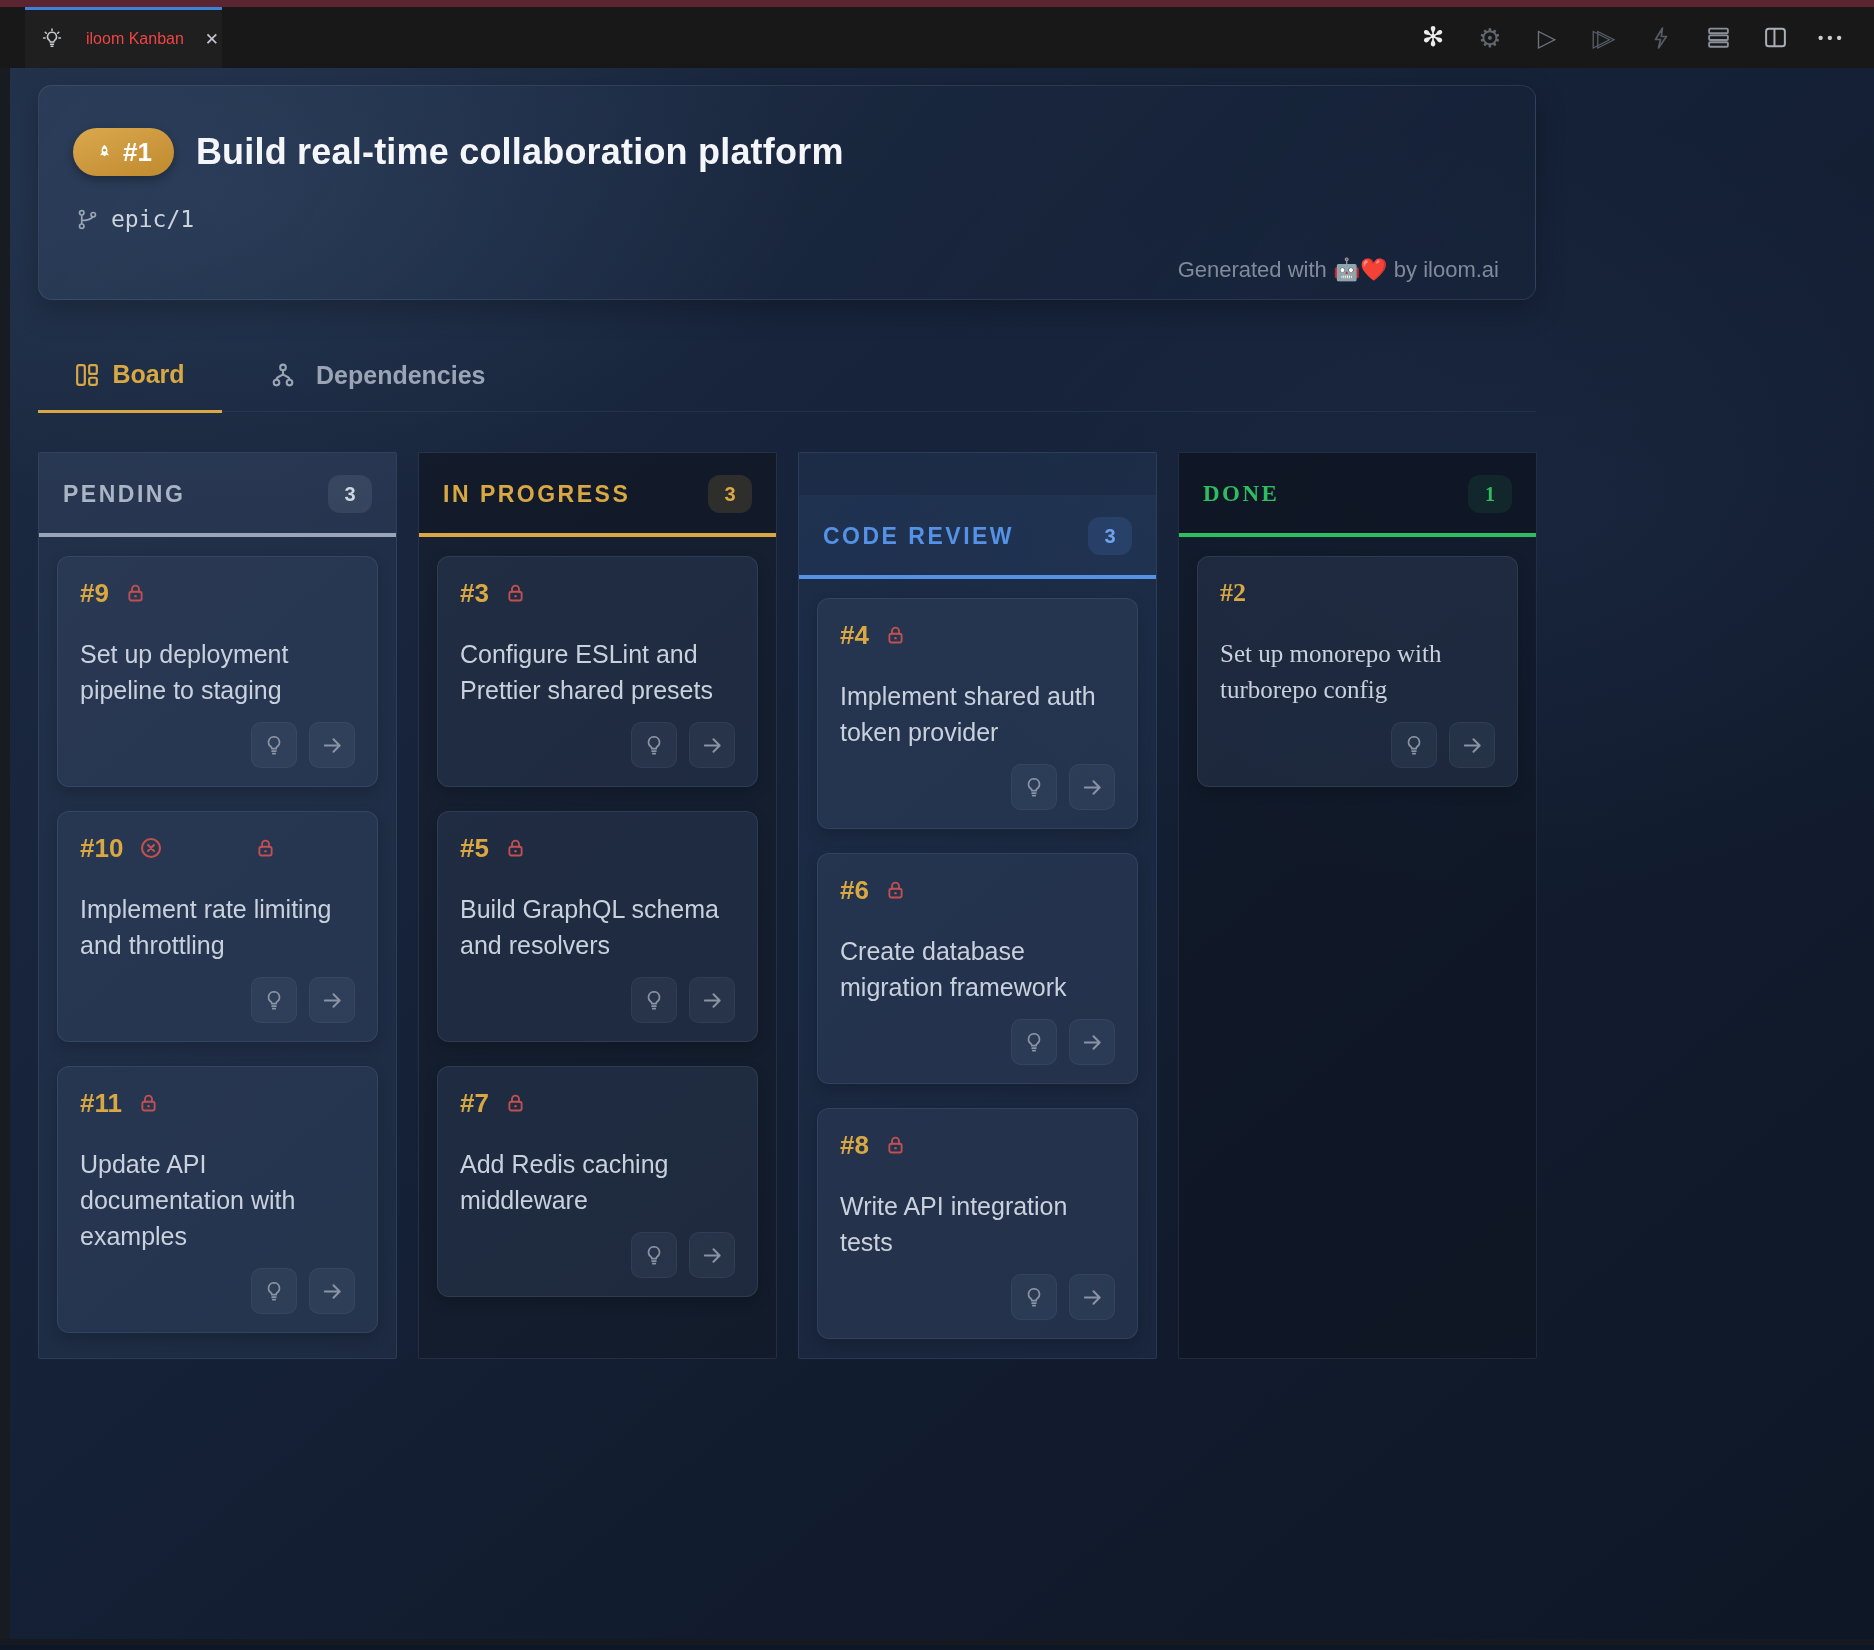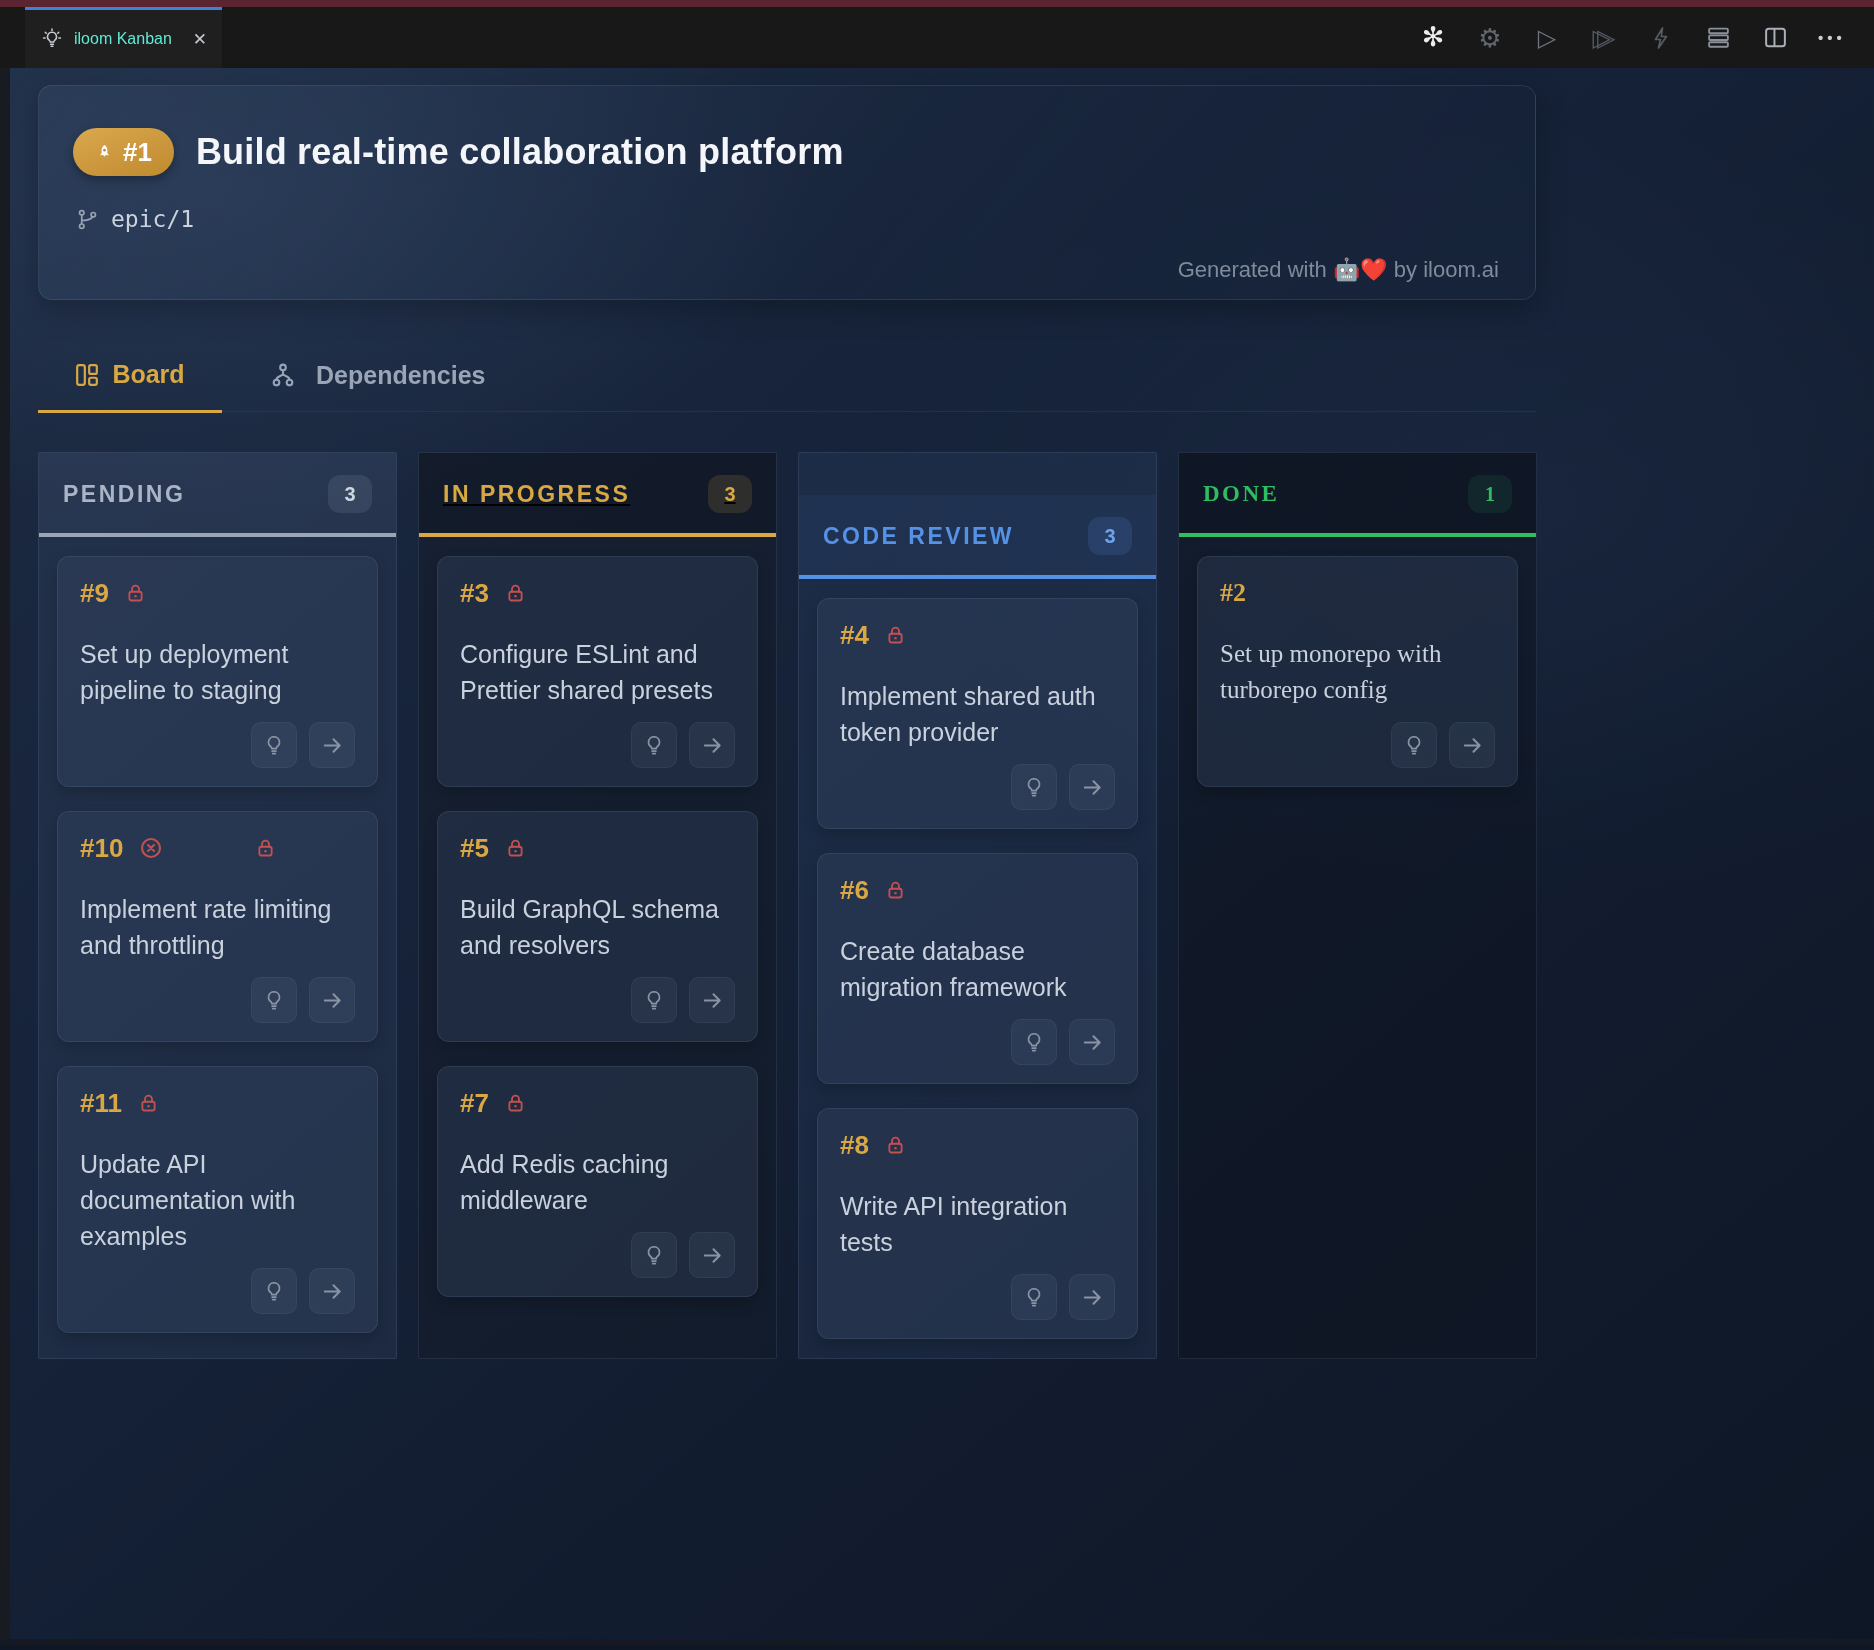--- a/index.html
+++ b/index.html
@@ -4,21 +4,21 @@
 <style>
   * { margin:0; padding:0; box-sizing:border-box; }
   html,body { width:1874px; height:1650px; overflow:hidden; background:#0e1726;
     font-family:"Liberation Sans", sans-serif; }
 
   
   .sysbar { height:7px; width:100%; background:#5a2431; }
   .tabbar { height:61px; width:100%; background:#181818; display:flex; align-items:stretch; position:relative; }
   .editor-tab { margin-left:25px; width:197px; background:#1f1f1f; border-top:3px solid #3c82d8;
     display:flex; align-items:center; padding:0 16px; gap:11px; cursor:pointer; }
-  .editor-tab .tab-label { color:#5eead4; font-size:16px; font-weight:500; white-space:nowrap; }
+  .editor-tab .tab-label { color:#ef4444; font-size:16px; font-weight:500; white-space:nowrap;margin-left:12px; }
   .tab-close { color:#c2c6cc; font-size:17px; margin-left:10px; }
   .toolbar { position:absolute; right:28px; top:0; height:100%; display:flex; align-items:center; gap:29px; }
   .tbtn { background:none; border:none; cursor:pointer; display:flex; align-items:center; justify-content:center;
     width:28px; height:28px; padding:0; }
   .glyph { font-size:25px; line-height:1; }
   .openai { color:#ececec; font-size:27px; }
   .gear { color:#62676f; font-size:26px; }
   .play { color:#6d747e; font-size:24px; }
   .ffwd { color:#565c66; font-size:24px; display:inline-flex; }
   .ffwd span+span { margin-left:-14px; }
@@ -67,21 +67,21 @@
   .col-count { min-width:44px; height:38px; padding:0 12px; border-radius:12px;
     display:flex; align-items:center; justify-content:center; font-size:20px; font-weight:600; }
   .col-body { padding:19px 18px; display:flex; flex-direction:column; gap:24px; flex:1; }
 
   .col-pending   { background:rgba(52,70,98,0.30); }
   .col-pending .col-head { background:rgba(160,180,210,0.05); }
   .col-pending .col-name { color:#aab4c4; }
   .col-pending .col-count { background:rgba(173,186,204,0.12); color:#cdd5e1; }
 
   .col-inprogress { background:rgba(20,26,38,0.45); }
-  .col-inprogress .col-head { background:rgba(10,12,18,0.25);text-decoration:underline; }
+  .col-inprogress .col-head { background:rgba(10,12,18,0.25); }
   .col-inprogress .col-count { background:rgba(217,168,67,0.14); color:#d9a843; }
 
   .col-codereview { background:rgba(48,70,104,0.28); }
   .col-codereview .col-head { background:rgba(80,130,210,0.08);margin-top:42px; }
   .col-codereview .col-count { background:rgba(85,145,228,0.16); color:#6ea3ec; }
 
   .col-done { background:rgba(14,20,32,0.50);font-family:Liberation Serif, serif; }
   .col-done .col-head { background:rgba(8,12,18,0.28); }
   .col-done .col-count { background:rgba(47,189,97,0.10); color:#2fbd61; }
 

